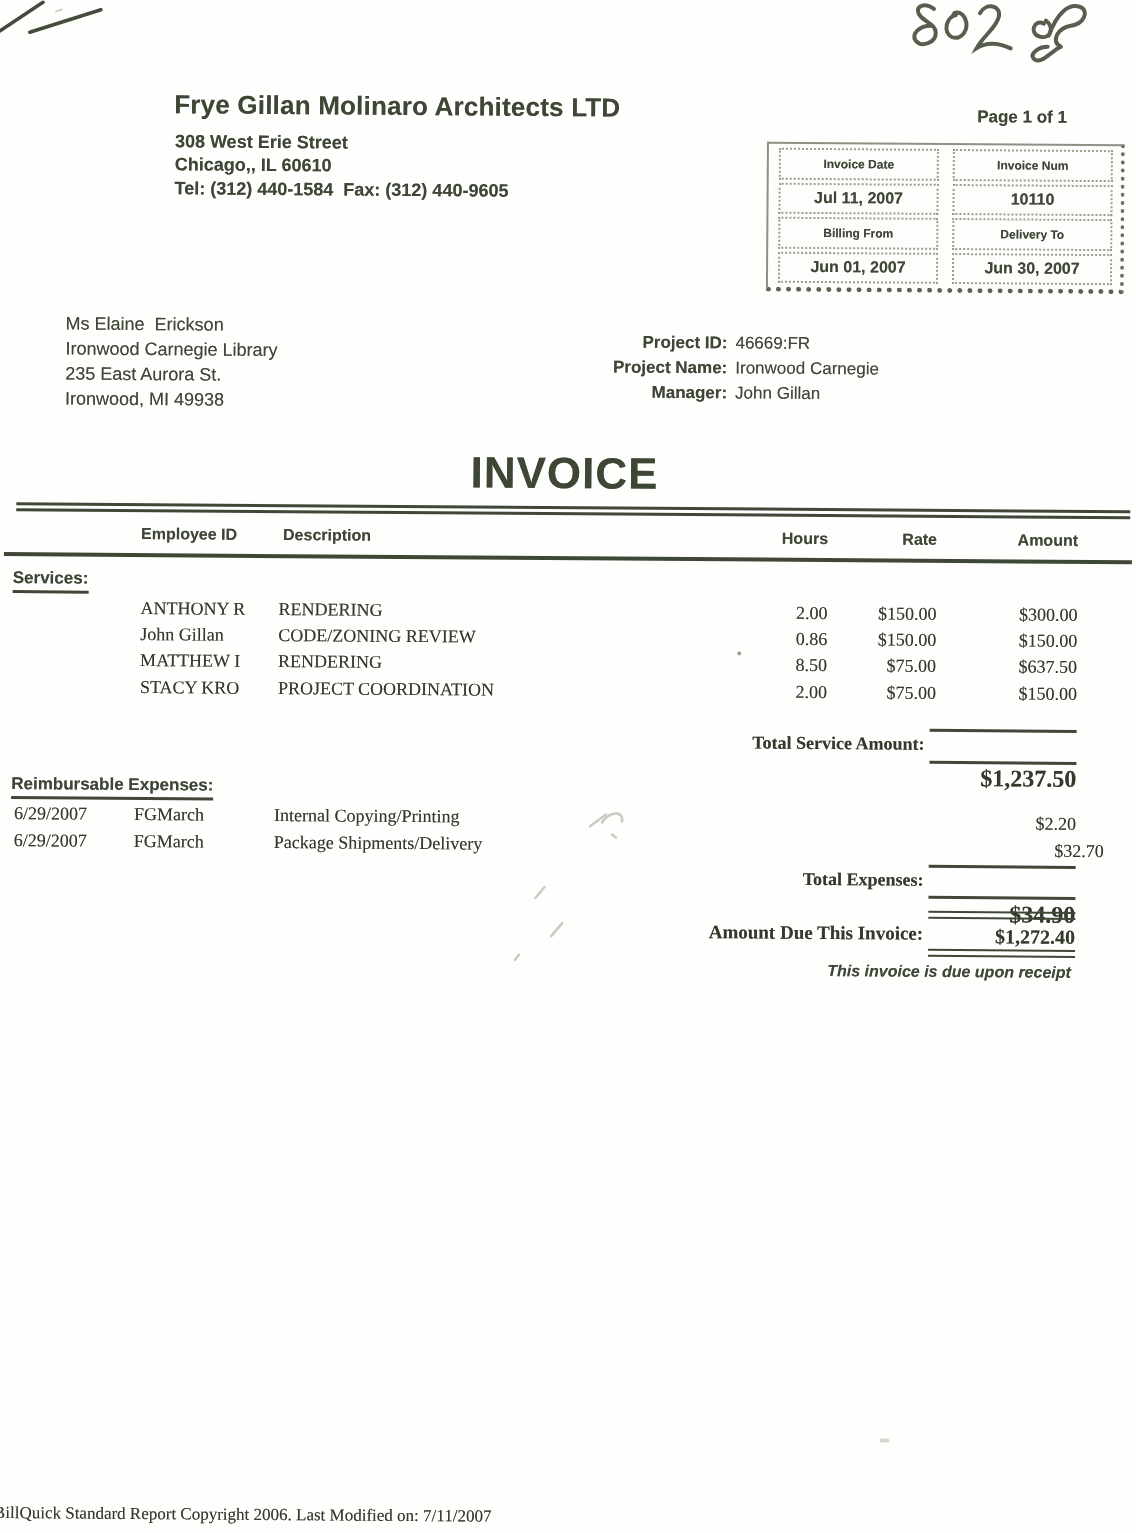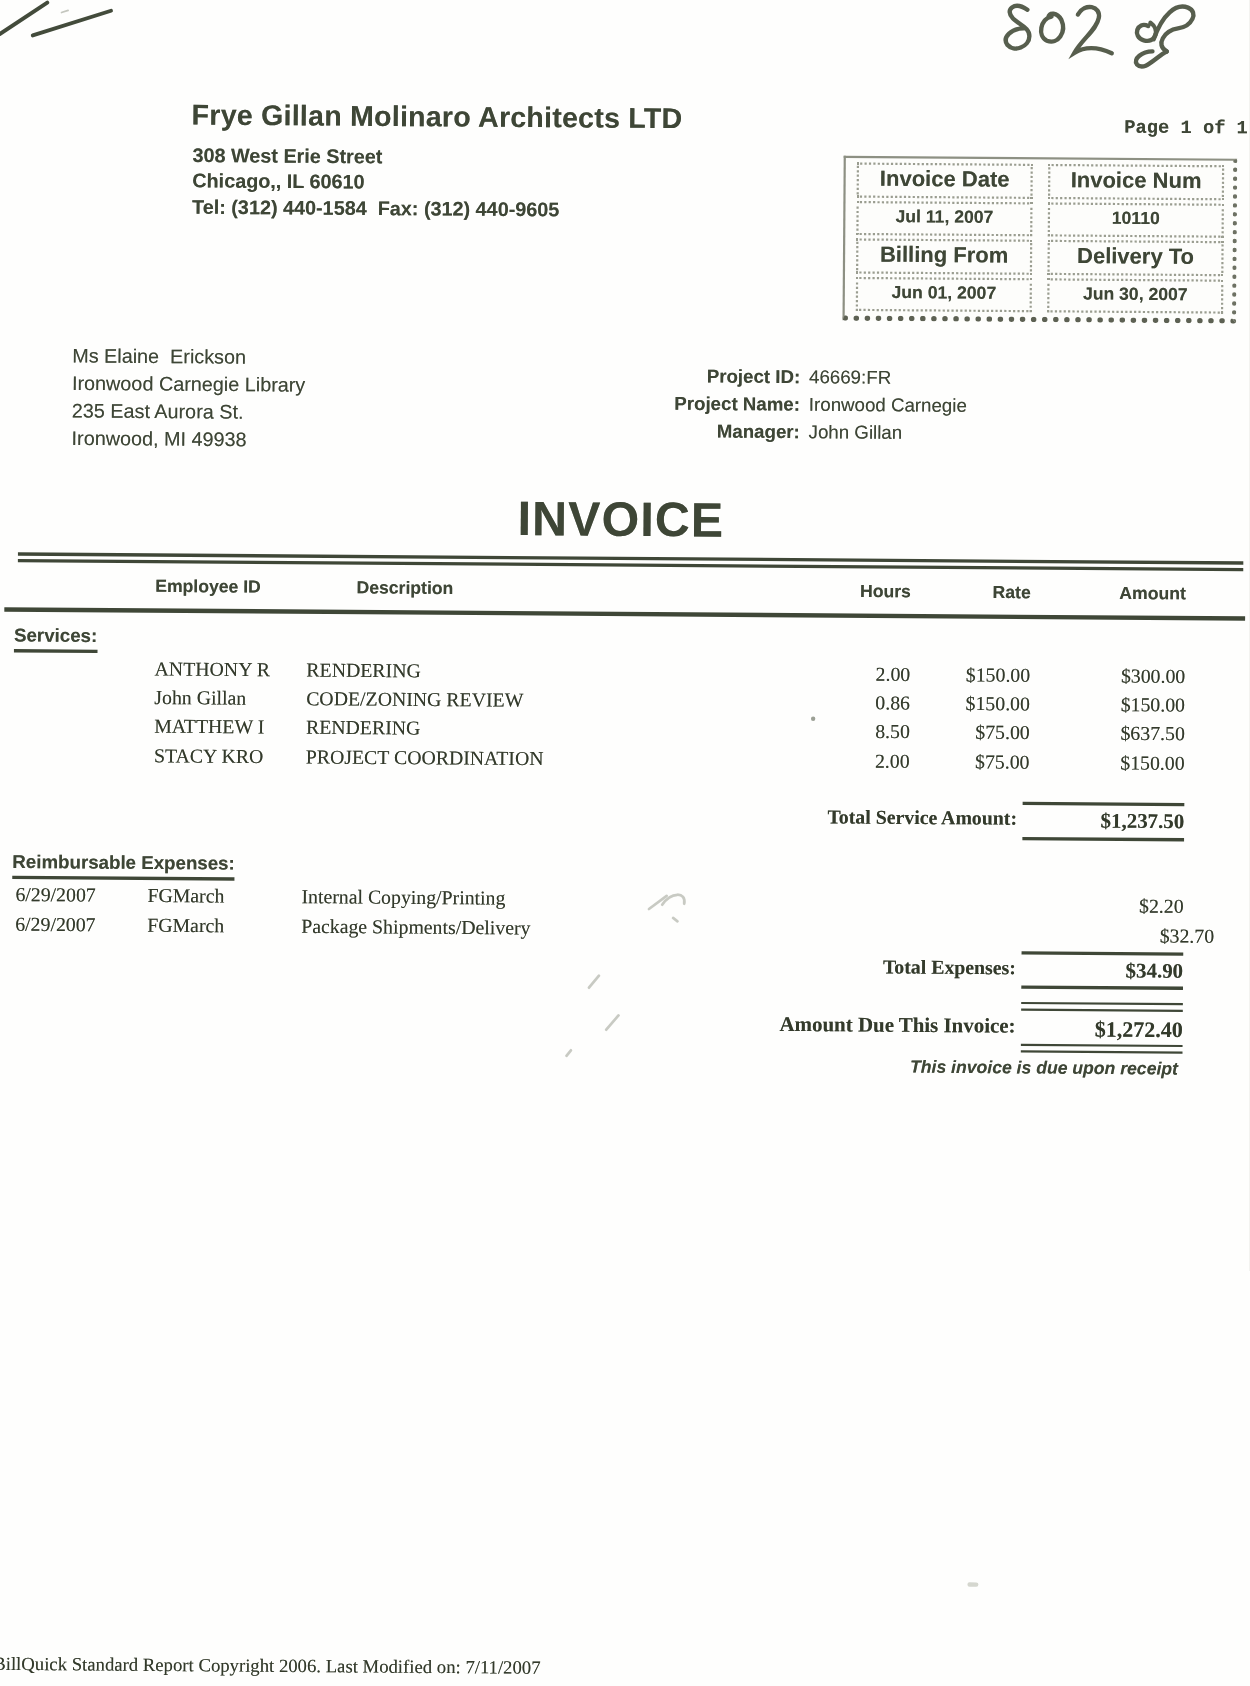--- a/index.html
+++ b/index.html
@@ -53,35 +53,35 @@
   .ibox-grid{
     position:absolute;inset:4px 8px 4px 10px;
     display:grid;
     grid-template-columns:1fr 1fr;
     grid-template-rows:1fr 1fr 1fr 1fr;
     column-gap:14px;row-gap:3px;
   }
   .ibox-cell{
     border:2px dotted #9a9d90;
     display:flex;align-items:center;justify-content:center;
-    font-weight:700;font-size:20px;
+    font-weight:700;font-size:12px;
   }
   .ibox-cell.val{font-size:16px;}
 
   
   .rule{background:var(--rule);height:3px;}
   .dblrule{height:9px;border-top:3px solid var(--rule);border-bottom:3px solid var(--rule);box-sizing:border-box;}
   .dbl2{height:8px;border-top:2.5px solid var(--rule);border-bottom:2.5px solid var(--rule);box-sizing:border-box;}
   .underlined{border-bottom:3px solid var(--rule);padding-bottom:2px;}
 
   .hdg{font-size:17px;font-weight:700;}
   .th{font-size:16px;font-weight:700;}
   .cell{font-size:18px;}
   .tot-label{font-size:18px;font-weight:700;}
-  .tot-val{font-size:19px;font-weight:700;}
+  .tot-val{font-size:24px;font-weight:700;margin-top:29px;}
 
   .due-note{font-size:16px;font-weight:700;font-style:italic;}
   .footer{font-size:17px;}
 
   svg{display:block;overflow:visible;}
   .artifact{pointer-events:none;}
 </style>
 </head>
 <body>
 
@@ -102,21 +102,21 @@
         <path d="M146 24 C136 19 131 34 142 37 C153 40 157 27 148 21"></path>
         <path d="M151 36 C159 13 171 3 182 7 C192 11 186 24 173 26 C161 28 152 41 163 47"></path>
         <path d="M163 47 C153 52 143 66 136 59 C132 54 141 47 150 47"></path>
       </g>
     </svg>
 
     <div class="abs b" style="left:175px;top:88px;font-size:26px;letter-spacing:.2px;">Frye Gillan Molinaro Architects LTD</div>
     <div class="abs" style="left:176px;top:130px;font-size:18px;font-weight:700;">308 West Erie Street</div>
     <div class="abs" style="left:176px;top:153px;font-size:18px;font-weight:700;">Chicago,, IL 60610</div>
     <div class="abs pre" style="left:176px;top:177px;font-size:18px;font-weight:700;">Tel: (312) 440-1584  Fax: (312) 440-9605</div>
-    <div class="abs b" style="left:1023px;top:100px;font-size:17px;font-family:Liberation Mono, monospace;">Page 1 of 1</div>
+    <div class="abs b" style="left:978px;top:100px;font-size:17px;">Page 1 of 1</div>
 
     <div class="abs ibox">
       <div class="ibox-grid">
         <div class="ibox-cell">Invoice Date</div>
         <div class="ibox-cell">Invoice Num</div>
         <div class="ibox-cell val">Jul 11, 2007</div>
         <div class="ibox-cell val">10110</div>
         <div class="ibox-cell">Billing From</div>
         <div class="ibox-cell">Delivery To</div>
         <div class="ibox-cell val">Jun 01, 2007</div>
@@ -134,21 +134,21 @@
     <div class="abs r b" style="left:430px;top:353px;width:300px;font-size:17px;">Project Name:</div>
     <div class="abs" style="left:738px;top:353px;font-size:17px;">Ironwood Carnegie</div>
     <div class="abs r b" style="left:430px;top:378px;width:300px;font-size:17px;">Manager:</div>
     <div class="abs" style="left:738px;top:378px;font-size:17px;">John Gillan</div>
 
     <div class="abs c b" style="left:0;top:444px;width:1136px;font-size:44px;letter-spacing:1px;">INVOICE</div>
 
     <div class="abs dblrule" style="left:20px;top:502px;width:1114px;"></div>
 
     <div class="abs th" style="left:145px;top:524px;text-align:center;">Employee ID</div>
-    <div class="abs th" style="left:287px;top:524px;margin-left:41px;">Description</div>
+    <div class="abs th" style="left:287px;top:524px;">Description</div>
     <div class="abs th r" style="left:732px;top:524px;width:100px;">Hours</div>
     <div class="abs th r" style="left:841px;top:524px;width:100px;">Rate</div>
     <div class="abs th r" style="left:972px;top:524px;width:110px;">Amount</div>
 
     <div class="abs rule" style="left:8px;top:552px;width:1128px;height:4px;"></div>
 
     <div class="abs hdg underlined" style="left:17px;top:568px;">Services:</div>
 
     <div>
       <div class="abs serif cell" style="left:145px;top:597px;">ANTHONY R</div>

